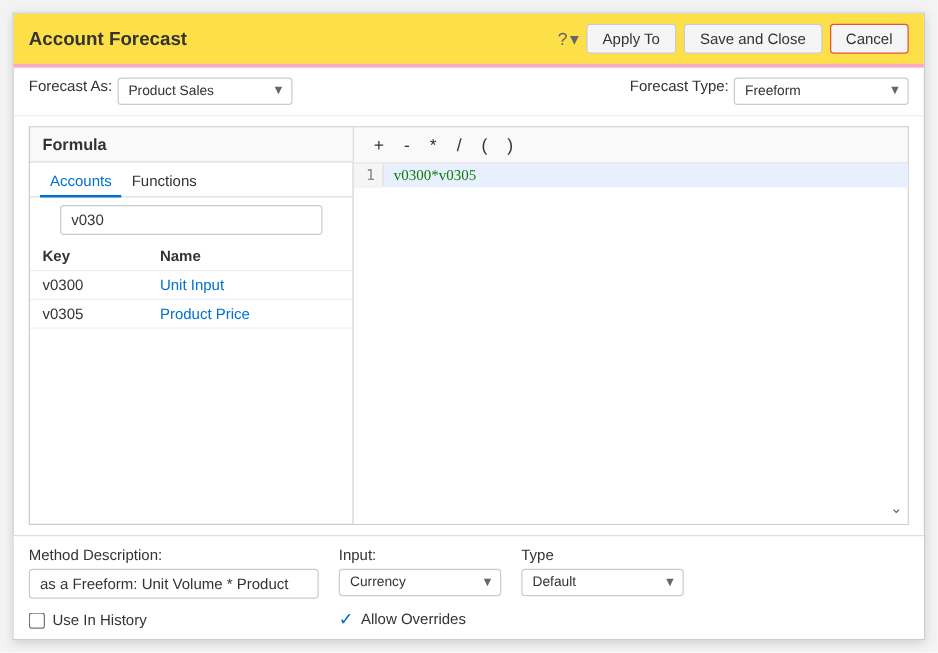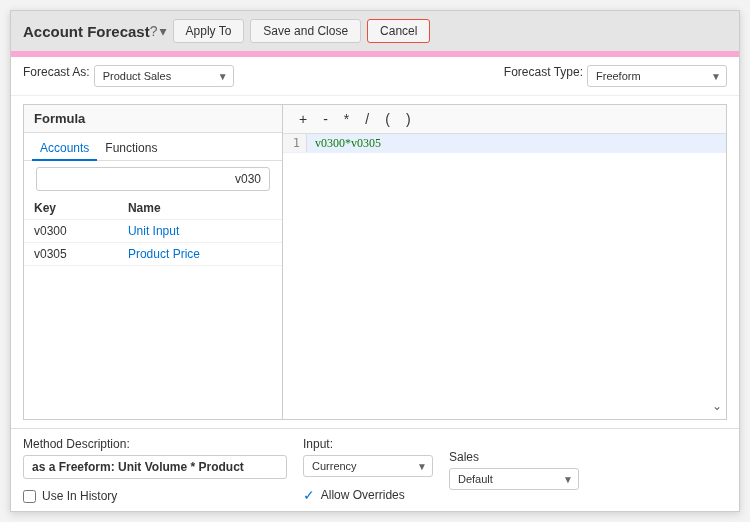--- a/index.html
+++ b/index.html
@@ -19,25 +19,25 @@
       border: 1px solid #ccc;
       width: 730px;
       height: 502px;
       display: flex;
       flex-direction: column;
       box-shadow: 0 2px 8px rgba(0,0,0,0.15);
     }
     
     .modal-header {
       display: flex;
-      justify-content: flex-start;
+      justify-content: space-between;
       align-items: center;
       padding: 8px 12px;
-      border-bottom: 6px solid #f9a8d4;
-      background: #e5e5e5;
+      border-bottom: 3px solid #f9a8d4;
+      background: #fde047;
     }
     .modal-title {
       font-size: 15px;
       font-weight: 600;
       color: #333;
     }
     .header-buttons {
       display: flex;
       align-items: center;
       gap: 6px;
@@ -148,27 +148,26 @@
       color: #333;
       border-bottom: 2px solid transparent;
       margin-bottom: -1px;
     }
     .formula-tab.active {
       color: #0070d2;
       border-bottom: 2px solid #0070d2;
       font-weight: 500;
     }
     .search-input {
-      margin: 6px 12px;
+      margin: 6px 24px;
       padding: 4px 8px;
       border: 1px solid #ccc;
       border-radius: 3px;
       font-size: 12px;
       color: #333;
-      text-align: right;
     }
     .formula-table {
       width: 100%;
       border-collapse: collapse;
       font-size: 12px;
     }
     .formula-table th {
       text-align: left;
       padding: 4px 10px;
       color: #333;
@@ -242,21 +241,21 @@
       right: 0;
       bottom: 4px;
       color: #666;
       font-size: 12px;
       padding: 2px 4px;
       cursor: pointer;
     }
     
     .bottom-bar {
       display: flex;
-      align-items: center;
+      align-items: flex-start;
       padding: 8px 12px;
       border-top: 1px solid #ddd;
       gap: 16px;
       background: #fff;
     }
     .bottom-group {
       display: flex;
       flex-direction: column;
       gap: 4px;
     }
@@ -380,21 +379,21 @@
           <span class="line-content">v0300*v0305</span>
         </div>
         <span class="editor-scroll">⌄</span>
       </div>
     </div>
   </div>
 
   <div class="bottom-bar">
     <div class="bottom-group">
       <label class="bottom-label">Method Description:</label>
-      <input class="text-input" type="text" value="as a Freeform: Unit Volume * Product" style="width: 264px; font-weight: bold;">
+      <input class="text-input" type="text" value="as a Freeform: Unit Volume * Product" style="width: 232px;">
       <div class="checkbox-row">
         <input type="checkbox" id="use-history" style="">
         <label class="checkbox-label" for="use-history">Use In History</label>
       </div>
     </div>
     <div class="bottom-group">
       <label class="bottom-label">Input:</label>
       <div class="select-wrap">
         <select class="form-select" style="min-width:130px;">
           <option>Currency</option>
@@ -402,21 +401,21 @@
           <option>Number</option>
         </select>
         <span class="select-arrow">▼</span>
       </div>
       <div class="check-allow" style="margin-top:6px;">
         <span class="check-icon">✓</span>
         <label class="checkbox-label">Allow Overrides</label>
       </div>
     </div>
     <div class="bottom-group">
-      <label class="bottom-label">Sales</label>
+      <label class="bottom-label">Type</label>
       <div class="select-wrap">
         <select class="form-select" style="min-width:130px;">
           <option>Default</option>
           <option>Thousands</option>
           <option>Millions</option>
         </select>
         <span class="select-arrow">▼</span>
       </div>
     </div>
   </div>

